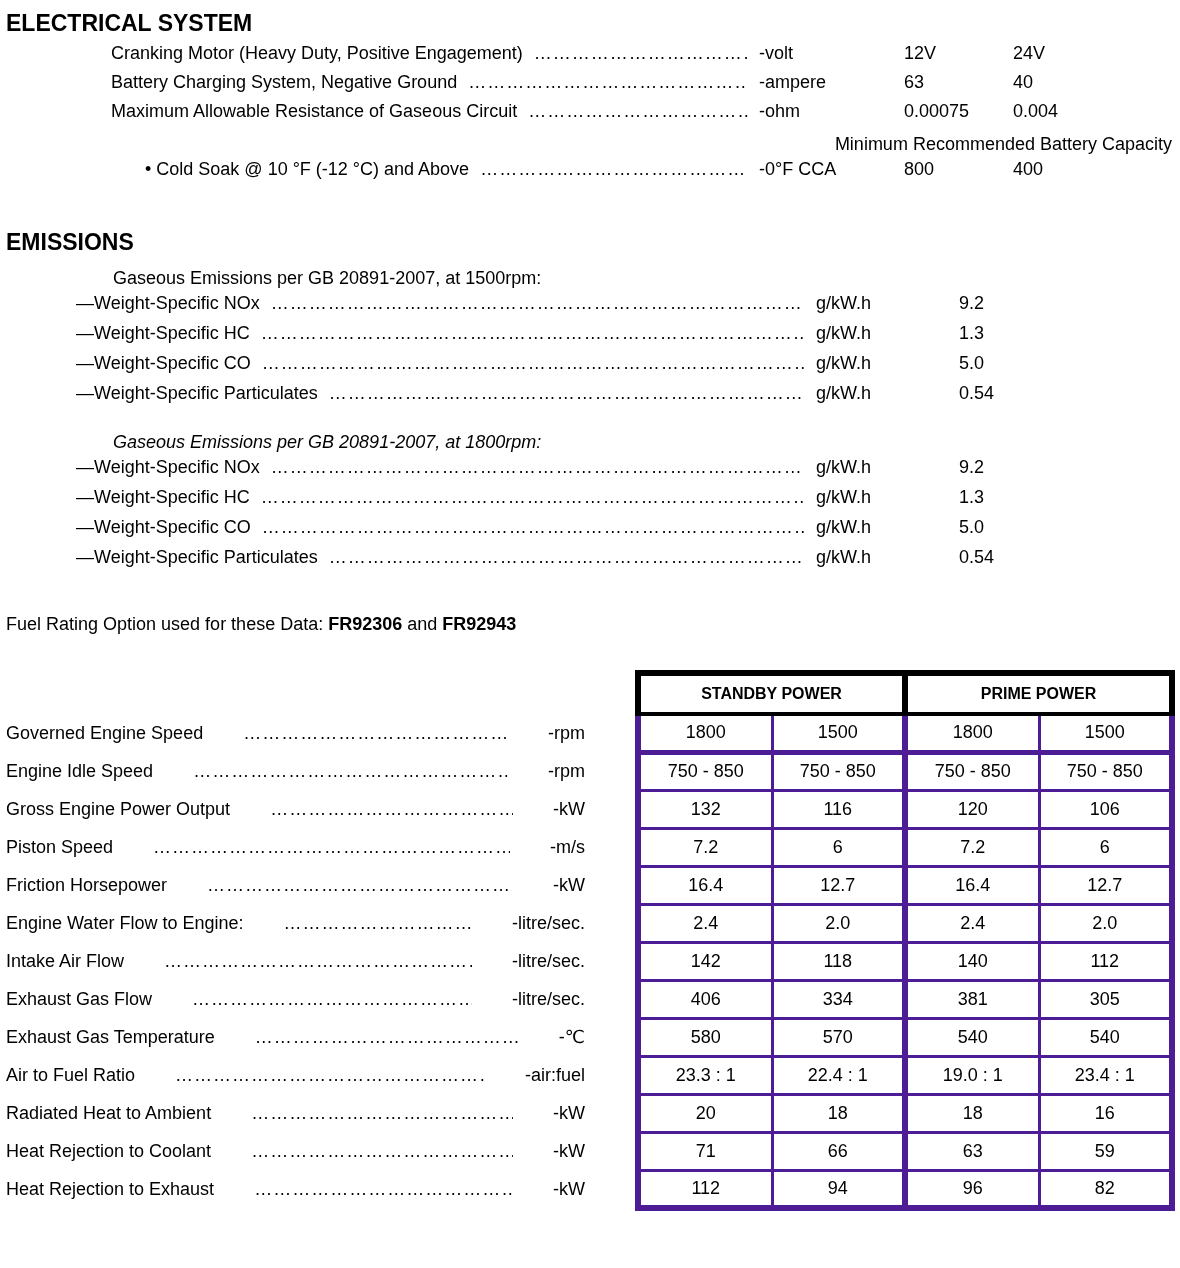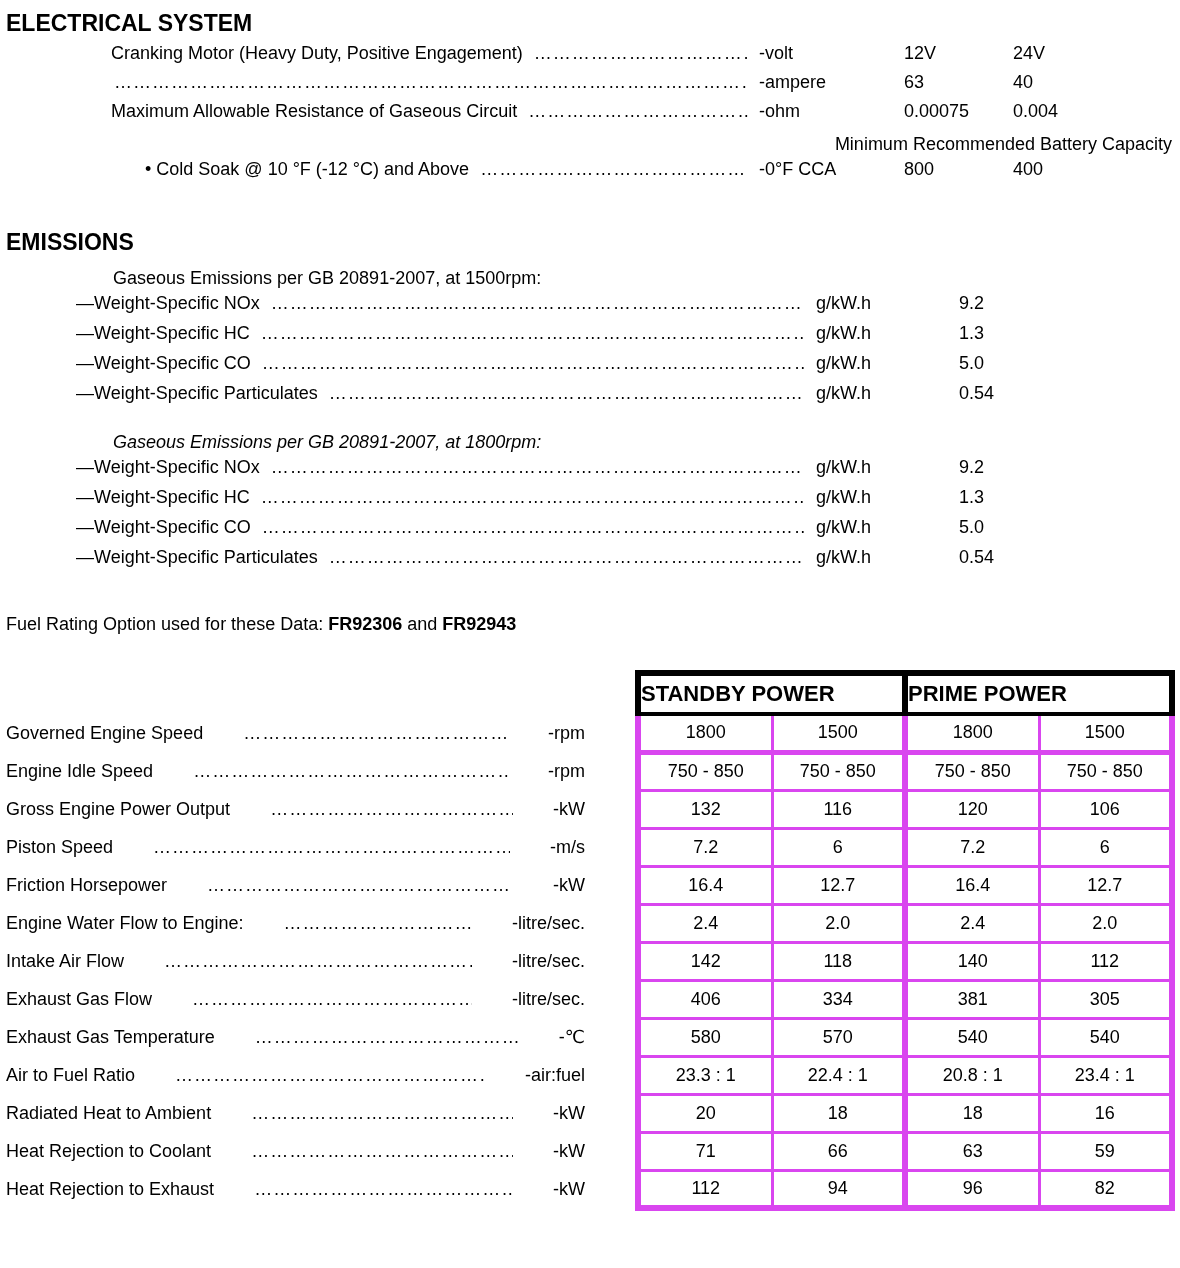--- a/index.html
+++ b/index.html
@@ -49,27 +49,27 @@
   
   table.spec-table {
     border-collapse: collapse; table-layout: fixed;
     width: 1166px; margin-top: 35px;
     font-size: 18px;
   }
   .spec-table td, .spec-table th { padding: 0; }
   .spec-table .lblcell { border: none; font-size: 18px; }
   .spec-table .tl { display: flex; align-items: baseline; white-space: nowrap; padding-right: 50px; gap: 37px; }
   .spec-table td.d {
-    border: 3px solid #d946ef; text-align: center; vertical-align: middle;
+    border: 3px solid #4c1d95; text-align: center; vertical-align: middle;
     height: 38px;
   }
   .spec-table th.gh {
     border: 3px solid #000; border-top-width: 6px; border-bottom-width: 4px;
-    height: 41px; text-align: left; vertical-align: middle;
-    font-size: 22px; font-weight: bold;
+    height: 41px; text-align: center; vertical-align: middle;
+    font-size: 16px; font-weight: bold;
   }
   .spec-table .bl { border-left-width: 6px !important; }
   .spec-table .bm { border-left-width: 6px !important; }
   .spec-table .br { border-right-width: 6px !important; }
   .spec-table td.r1 { border-bottom-width: 5px; }
   .spec-table td.rlast { border-bottom-width: 6px; }
 </style>
 </head>
 <body>
 
@@ -77,20 +77,21 @@
 
 <div class="elec-rows">
   <div class="srow erow">
     <span class="lbl">Cranking Motor (Heavy Duty, Positive Engagement)</span>
     <span class="lead">……………………………………………………………………………………………………………………………………</span>
     <span class="unit">-volt</span>
     <span class="v1">12V</span>
     <span class="v2">24V</span>
   </div>
   <div class="srow erow">
+    <span class="lbl">Battery Charging System, Negative Ground</span>
     <span class="lead">……………………………………………………………………………………………………………………………………</span>
     <span class="unit">-ampere</span>
     <span class="v1">63</span>
     <span class="v2">40</span>
   </div>
   <div class="srow erow">
     <span class="lbl">Maximum Allowable Resistance of Gaseous Circuit</span>
     <span class="lead">……………………………………………………………………………………………………………………………………</span>
     <span class="unit">-ohm</span>
     <span class="v1">0.00075</span>
@@ -300,21 +301,21 @@
   <tr>
     <td class="lblcell">
           <div class="tl">
             <span class="lbl">Air to Fuel Ratio</span>
             <span class="lead">……………………………………………………………………………………………………………………………………</span>
             <span class="unit">-air:fuel</span>
           </div>
         </td>
     <td class="d bl">23.3 : 1</td>
     <td class="d">22.4 : 1</td>
-    <td class="d bm">20.8 : 1</td>
+    <td class="d bm">19.0 : 1</td>
     <td class="d br">23.4 : 1</td>
   </tr>
   <tr>
     <td class="lblcell">
           <div class="tl">
             <span class="lbl">Radiated Heat to Ambient</span>
             <span class="lead">……………………………………………………………………………………………………………………………………</span>
             <span class="unit">-kW</span>
           </div>
         </td>

